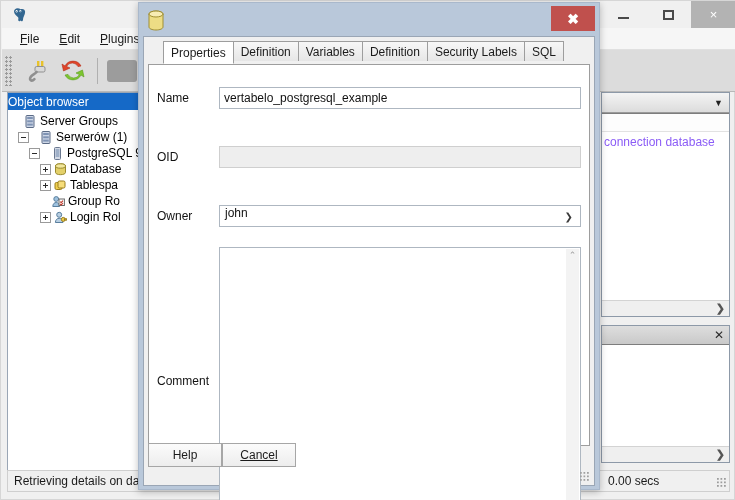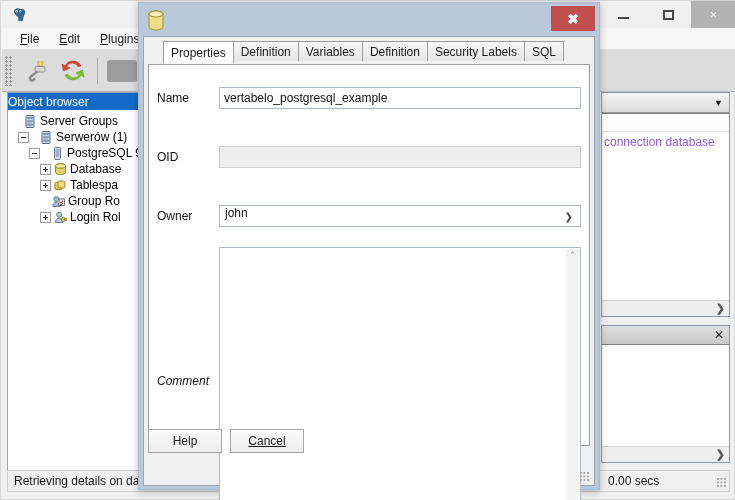--- a/index.html
+++ b/index.html
@@ -510,41 +510,41 @@
   }
   .vscroll .arrow {
     font-size: 9px;
     color: #9b9b9b;
     line-height: 12px;
     height: 13px;
   }
 
   .dlg-buttons {
     position: absolute;
-    left: 4px; top: 391px;
+    left: 4px; top: 405px;
     width: 352px; height: 26px;
     display: flex;
     align-items: center;
     text-align: center;
   }
   .btn {
     height: 24px;
     min-width: 74px;
     background: linear-gradient(#fbfbfb, #ededed);
     border: 1px solid #a6a6a6;
     font-family: "Liberation Sans", sans-serif;
     font-size: 12px;
     color: #1b1b1b;
     display: flex;
     align-items: center;
     justify-content: center;
     box-sizing: border-box;
   }
   .btn.ok { margin-left: auto; width: 74px; }
-  .btn.cancel { margin-left: 8px; width: 74px; text-decoration: underline; }
+  .btn.cancel { width: 74px; text-decoration: underline; }
   .btn.help { width: 66px; }
 
   .dlg-resize {
     position: absolute;
     right: 4px; bottom: 3px;
     width: 10px; height: 10px;
     background-image: radial-gradient(circle at 1px 1px, #a0a0a0 1px, transparent 1.2px);
     background-size: 3.5px 3.5px;
   }
 </style>
@@ -790,21 +790,21 @@
 
         <div class="form-row" style="margin-top:13px;">
           <div class="form-label">Owner</div>
           <div class="combo">
             <span class="combo-value">john</span>
             <span class="combo-arrow">❯</span>
           </div>
         </div>
 
         <div class="comment-row">
-          <div class="comment-label" style="align-self:center;font-style:italic;">Comment</div>
+          <div class="comment-label" style="align-self:center;">Comment</div>
           <div class="comment-wrap">
             <textarea class="comment-area" style=""></textarea>
             <div class="vscroll">
               <span class="arrow">⌃</span>
               <span class="arrow">⌄</span>
             </div>
           </div>
         </div>
 
       </div>

